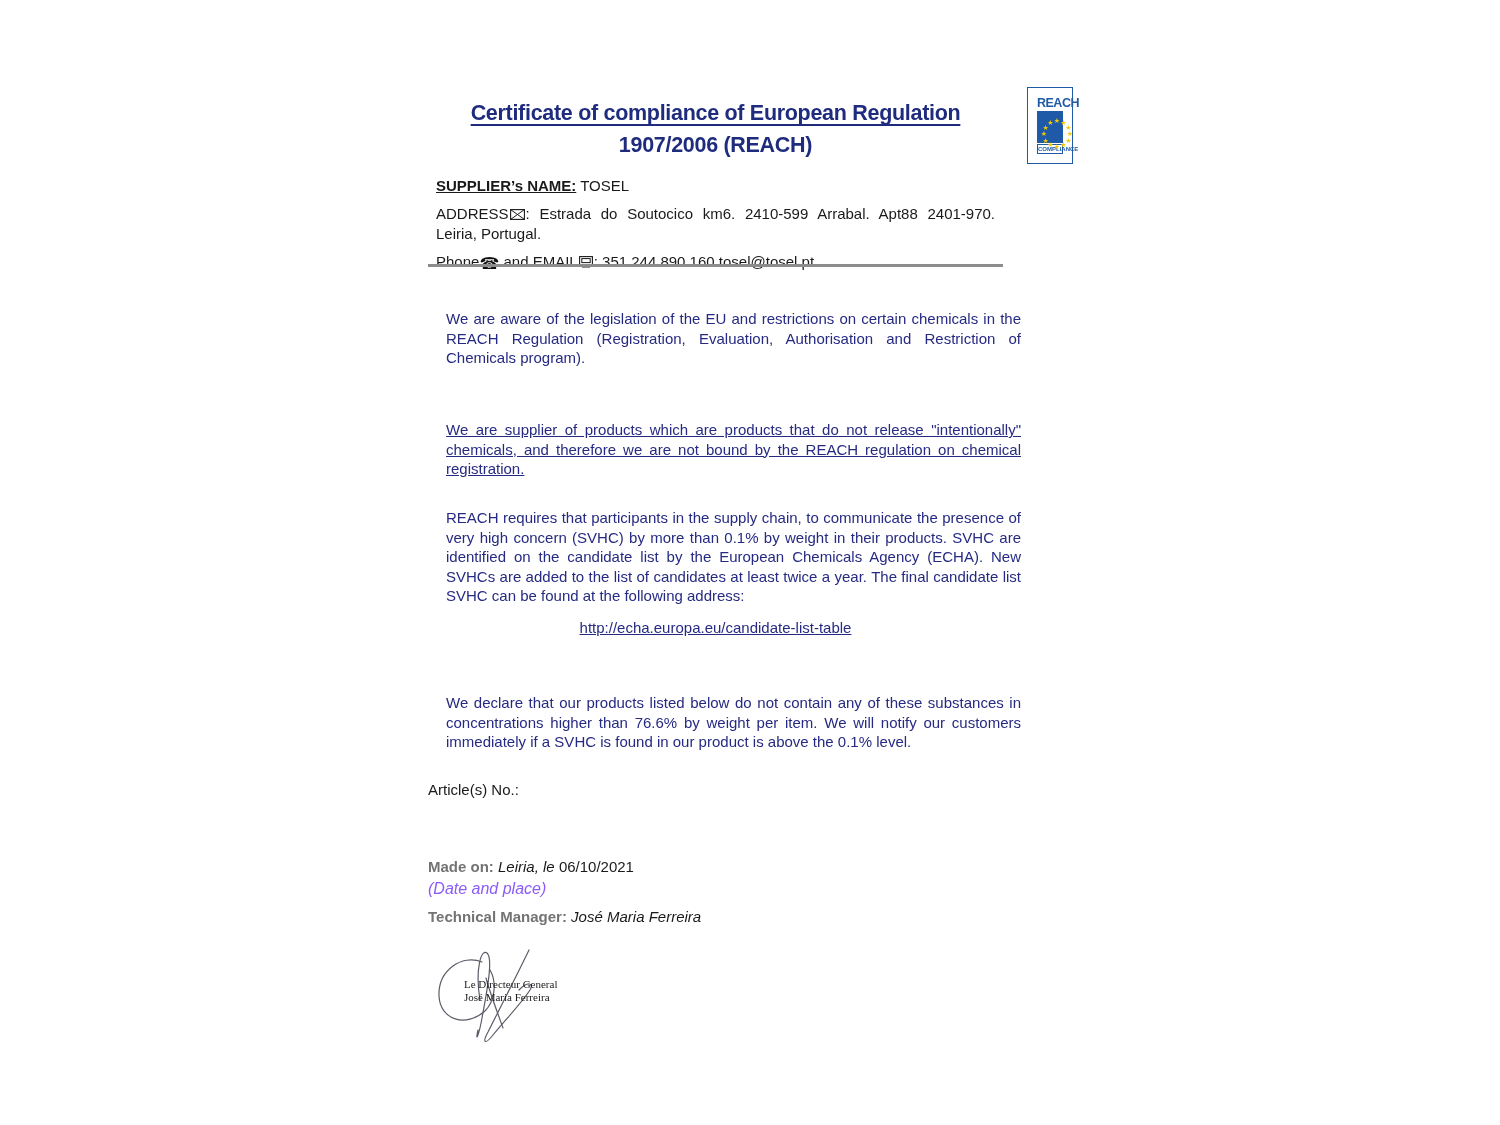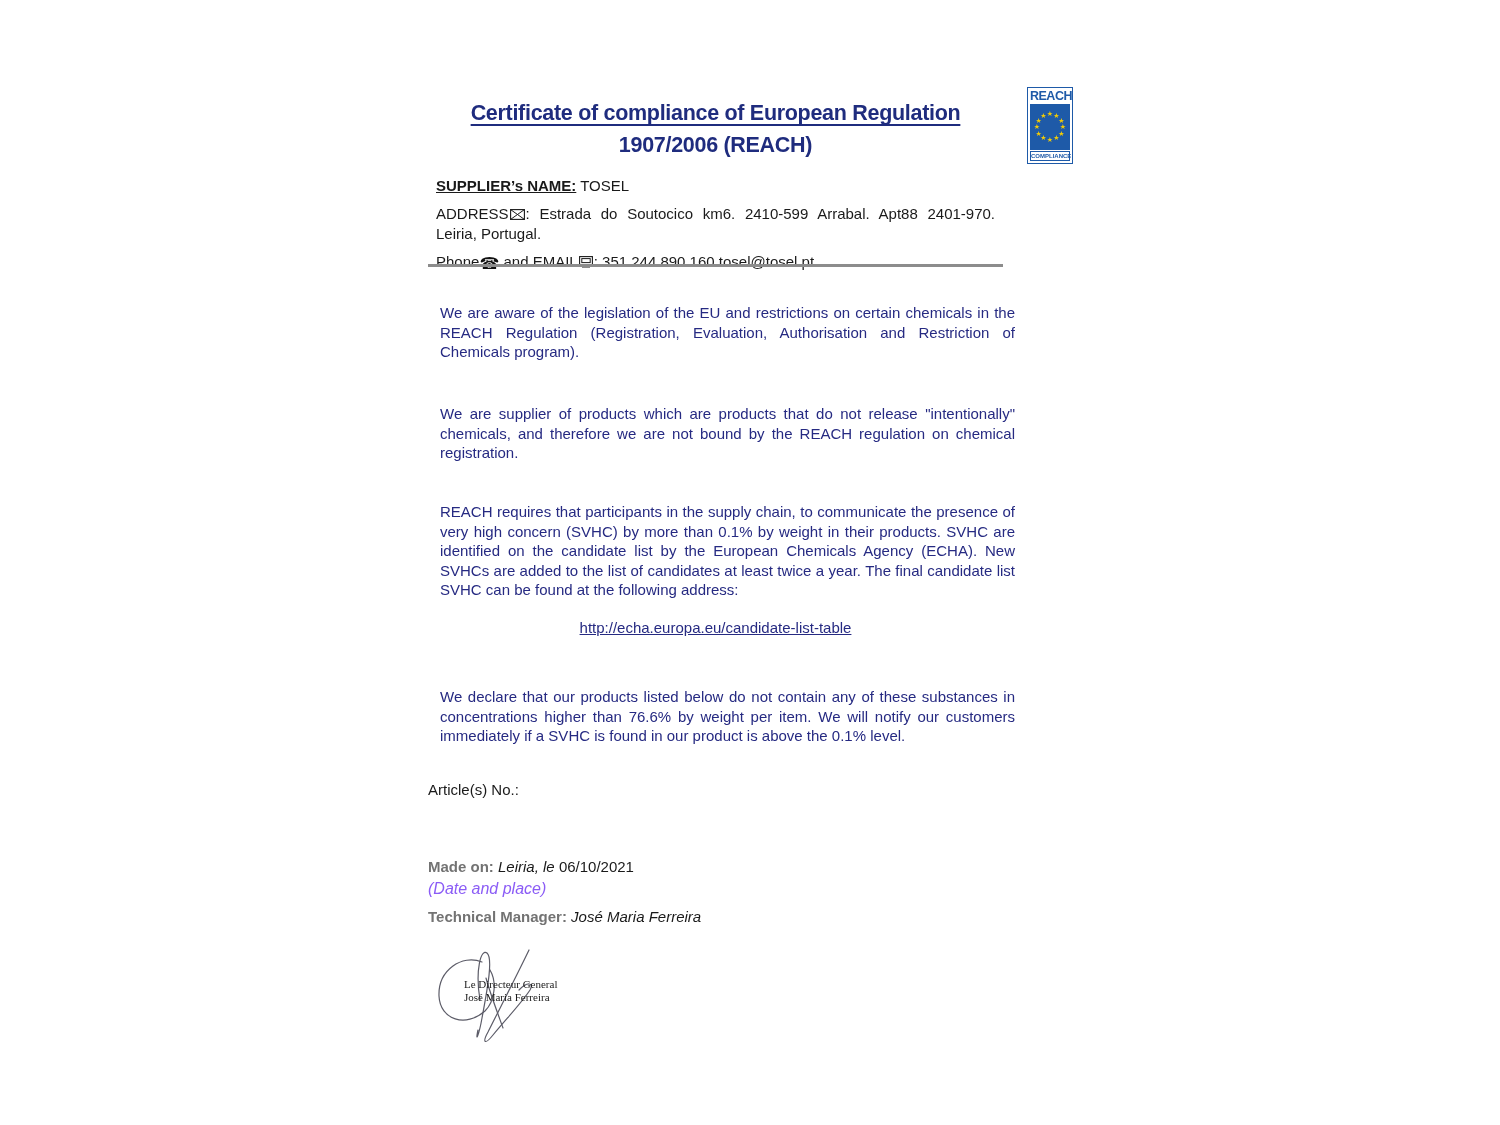--- a/index.html
+++ b/index.html
@@ -16,43 +16,43 @@
 
   .supplier { top:168px; font-size:15px; line-height:19.5px; color:#1a1a1a; }
   .sup-name-label { font-weight:bold; text-decoration:underline; }
   .jtext { text-align:justify; margin:8px; }
   .icon-inline { display:inline-block; vertical-align:-1px; margin:0 1px; }
   .phone-glyph { font-family:"DejaVu Sans", sans-serif; font-size:16px; line-height:1;
                  vertical-align:-2px; color:#111; }
 
   .divider { top:264px; height:3px; background:#8c8c8c; }
 
-  .bodypar { font-size:15px; line-height:19.5px; color:#262a82; text-align:justify; margin:12px; }
-  .p1 { top:291px; } .p2 { top:392px; } .p3 { top:490px; } .p4 { top:675px; }
+  .bodypar { font-size:15px; line-height:19.5px; color:#262a82; text-align:justify; margin:18px; }
+  .p1 { top:291px; } .p2 { top:402px;text-decoration:underline; } .p3 { top:490px; } .p4 { top:675px; }
 
   .linkline { top:619px; text-align:center; }
   .doc-link { color:#262a82; font-size:15px; text-decoration:underline; cursor:pointer; }
 
   .article { top:766px; font-size:15px; color:#1a1a1a; }
 
   .madeon { top:843px; font-size:15px; color:#1a1a1a; }
   .manager { top:893px; font-size:15px; color:#1a1a1a; }
   .navylbl { color:#737373; font-weight:bold; }
   .ital { font-style:italic; color:#1a1a1a; }
   .caption { font-size:16px; color:#8b5cf6; font-style:italic; }
   .cap1 { top:864px; } .cap2 { top:914px; padding-left:3px; }
 
   .signature { position:absolute; left:430px; top:938px; width:150px; height:125px; }
   .sig-svg { position:absolute; left:0; top:0; }
   .stamp { position:absolute; left:34px; top:40px; font-family:"Liberation Serif", serif;
            font-size:11px; line-height:13px; color:#1b1b1b; white-space:nowrap; }
 
   .logo { position:absolute; left:1027px; top:87px; width:46px; height:77px;
           border:1px solid #1e5aa8; background:#fff; box-sizing:border-box;
-          display:flex; flex-direction:column; padding:2px; }
+          display:flex; flex-direction:column; padding:9px; }
   .logo-top { color:#1e5aa8; font-weight:bold; font-size:12.5px; line-height:13px;
               text-align:center; letter-spacing:-0.5px; }
   .logo-flag { position:relative; flex:1; background:#1e5aa8; margin-top:1px; }
   .logo-star { position:absolute; color:#f2cb05; font-size:7px; line-height:7px;
                transform:translate(-50%,-50%);
                font-family:"DejaVu Sans", sans-serif; }
   .logo-bottom { margin-top:1px; border:1px solid #1e5aa8; color:#1e5aa8; font-weight:bold;
                  font-size:6px; line-height:8px; text-align:center; }
 </style>
 </head>

